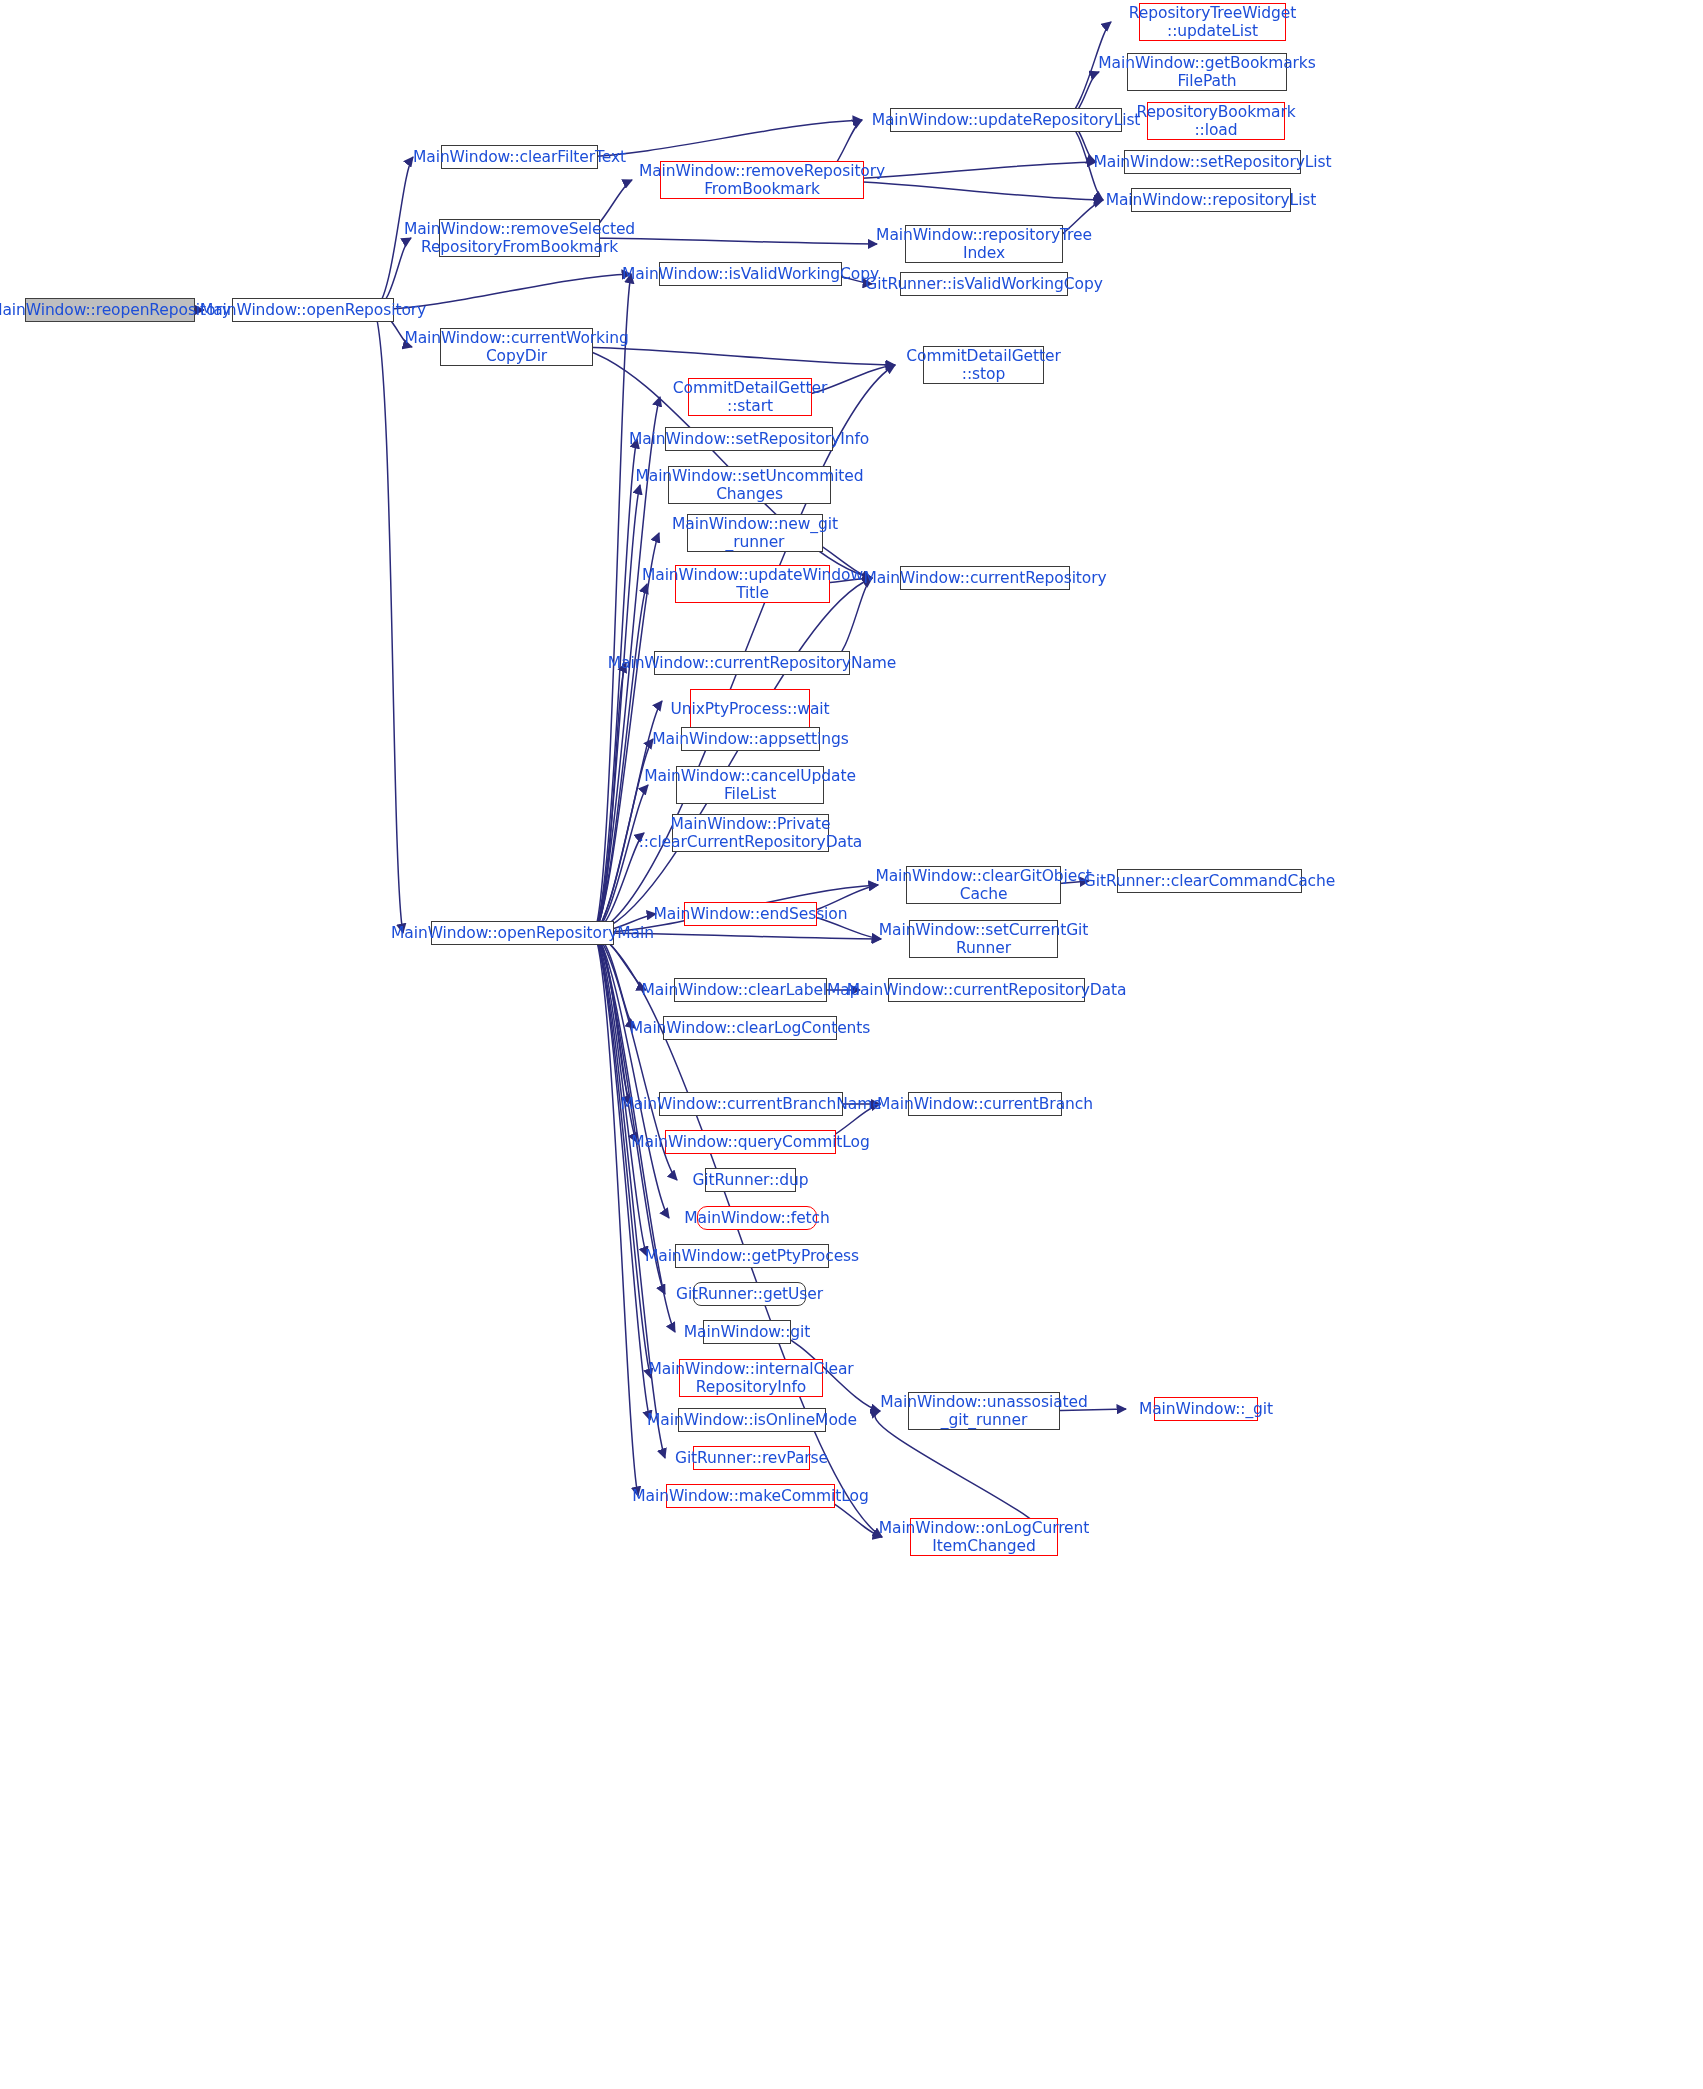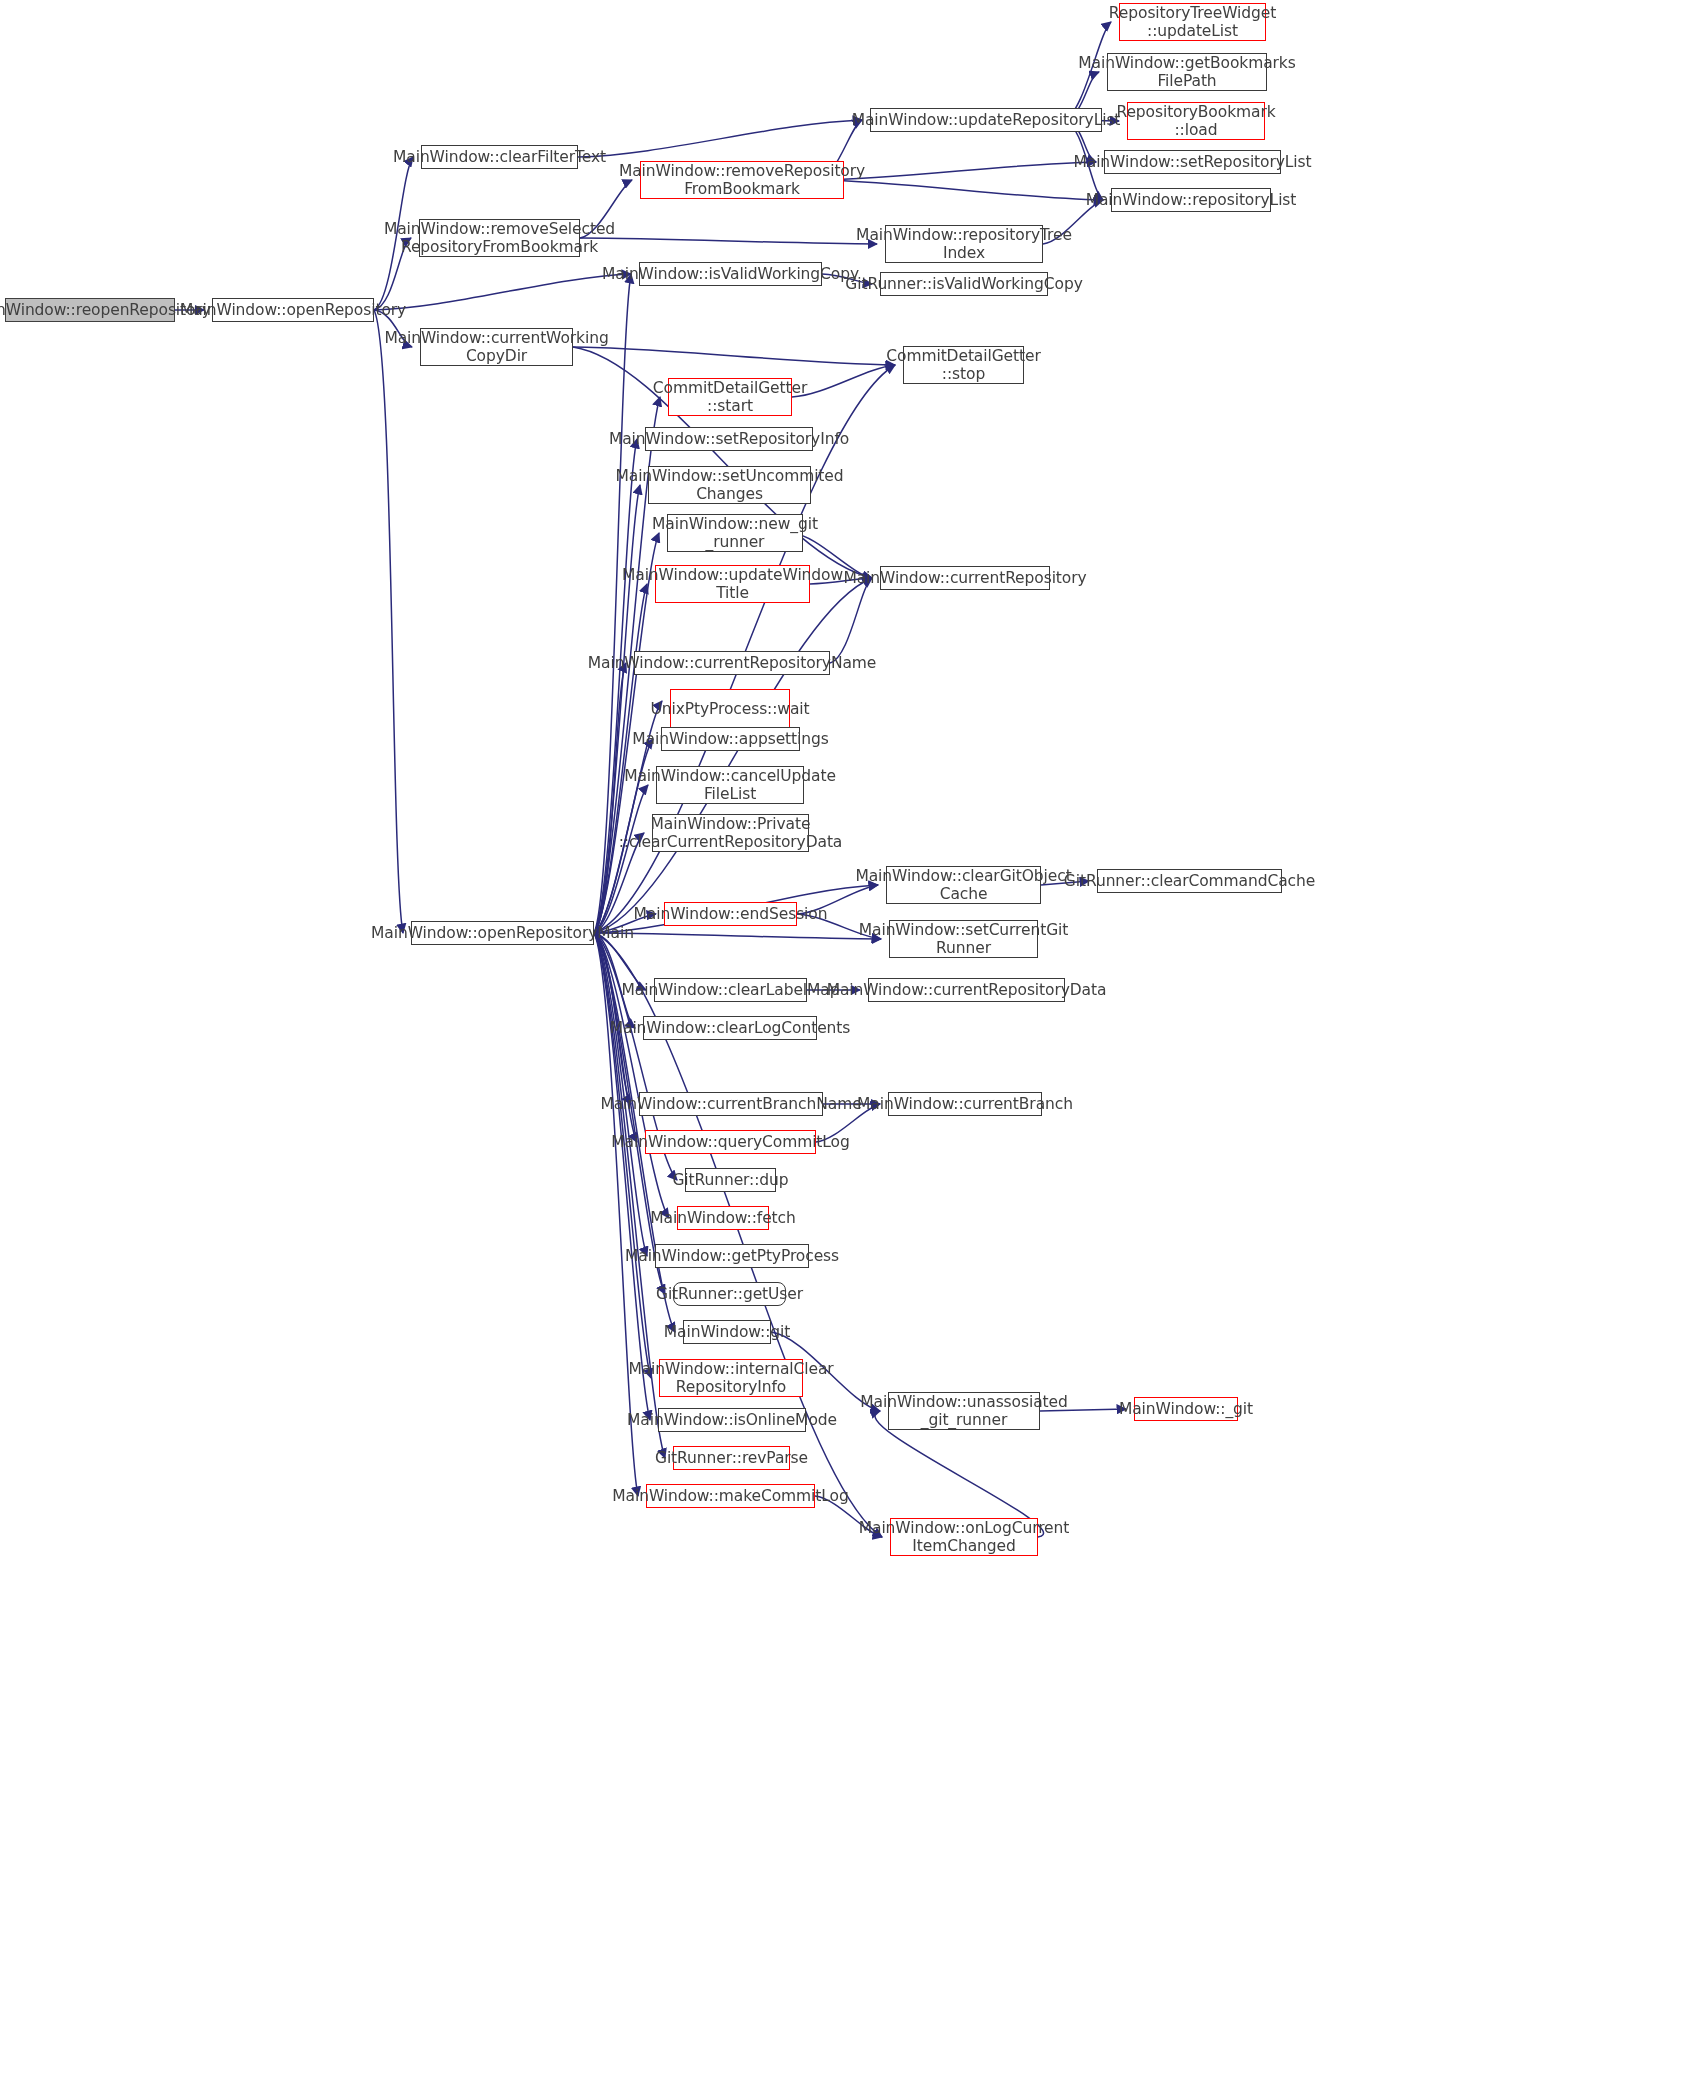--- a/index.html
+++ b/index.html
@@ -14,27 +14,28 @@
   #edges{position:absolute;left:0;top:0;width:1703px;height:2089px;}
   .node{
     position:absolute;
     box-sizing:border-box;
     display:flex;
     align-items:center;
     justify-content:center;
     text-align:center;
     background:#ffffff;
     border:1px solid #3a3a3a;
-    color:#404040;
+    color:#1d4ed8;
     font-size:15.5px;
     line-height:1.18;
     letter-spacing:-0.1px;
     padding:1px 20px;
     white-space:pre-line;
     z-index:5;
+    margin-left:20px;
   }
   .node.red{border:1.6px solid #ff0000;}
   .node.root{background:#bfbfbf;border:1.6px solid #404040;}
   .node.thick{border-width:1.6px;}
 </style>
 </head>
 <body>
 
 <div id="canvas">
   <svg id="edges" xmlns="http://www.w3.org/2000/svg">
@@ -135,21 +136,21 @@
     <div class="node thick" style="left: 656px; top: 766px; width: 148px; height: 38px;">MainWindow::cancelUpdate
 FileList</div>
     <div class="node thick" style="left: 652px; top: 814px; width: 157px; height: 38px;">MainWindow::Private
 ::clearCurrentRepositoryData</div>
     <div class="node red" style="left: 664px; top: 902px; width: 133px; height: 24px;">MainWindow::endSession</div>
     <div class="node thick" style="left: 654px; top: 978px; width: 153px; height: 24px;">MainWindow::clearLabelMap</div>
     <div class="node thick" style="left: 643px; top: 1016px; width: 174px; height: 24px;">MainWindow::clearLogContents</div>
     <div class="node thick" style="left: 639px; top: 1092px; width: 184px; height: 24px;">MainWindow::currentBranchName</div>
     <div class="node red" style="left: 645px; top: 1130px; width: 171px; height: 24px;">MainWindow::queryCommitLog</div>
     <div class="node thick" style="left: 685px; top: 1168px; width: 91px; height: 24px;">GitRunner::dup</div>
-    <div class="node red" style="left: 677px; top: 1206px; width: 92px; height: 24px;">MainWindow::fetch</div>
+    <div class="node red" style="left: 677px; top: 1206px; width: 120px; height: 24px; border-radius: 10px;">MainWindow::fetch</div>
     <div class="node thick" style="left: 655px; top: 1244px; width: 154px; height: 24px;">MainWindow::getPtyProcess</div>
     <div class="node thick" style="left: 673px; top: 1282px; width: 113px; height: 24px; border-radius: 8px;">GitRunner::getUser</div>
     <div class="node thick" style="left: 683px; top: 1320px; width: 88px; height: 24px;">MainWindow::git</div>
     <div class="node red" style="left: 659px; top: 1359px; width: 144px; height: 38px;">MainWindow::internalClear
 RepositoryInfo</div>
     <div class="node thick" style="left: 658px; top: 1408px; width: 148px; height: 24px;">MainWindow::isOnlineMode</div>
     <div class="node red" style="left: 673px; top: 1446px; width: 117px; height: 24px;">GitRunner::revParse</div>
     <div class="node red" style="left: 646px; top: 1484px; width: 169px; height: 24px;">MainWindow::makeCommitLog</div>
     <div class="node thick" style="left: 870px; top: 108px; width: 232px; height: 24px;">MainWindow::updateRepositoryList</div>
     <div class="node thick" style="left: 885px; top: 225px; width: 158px; height: 38px;">MainWindow::repositoryTree

